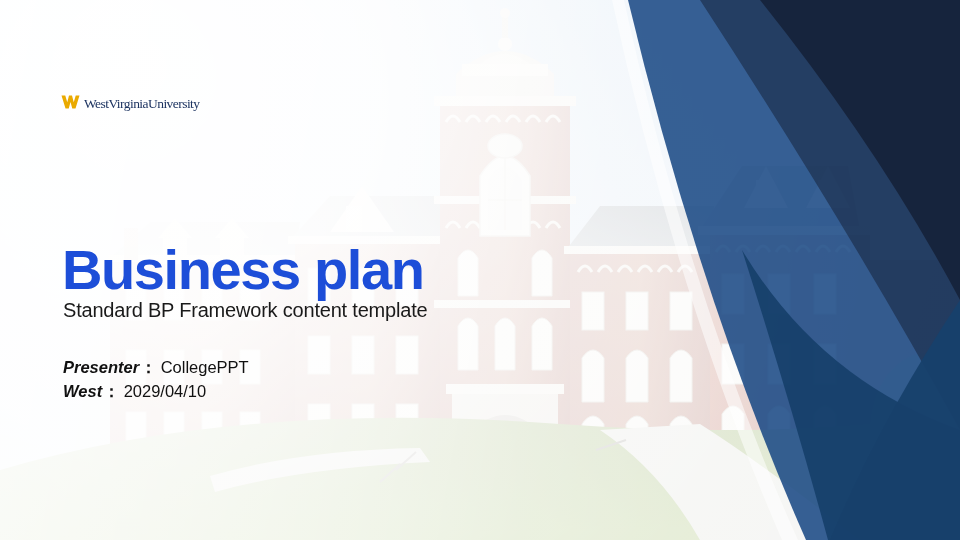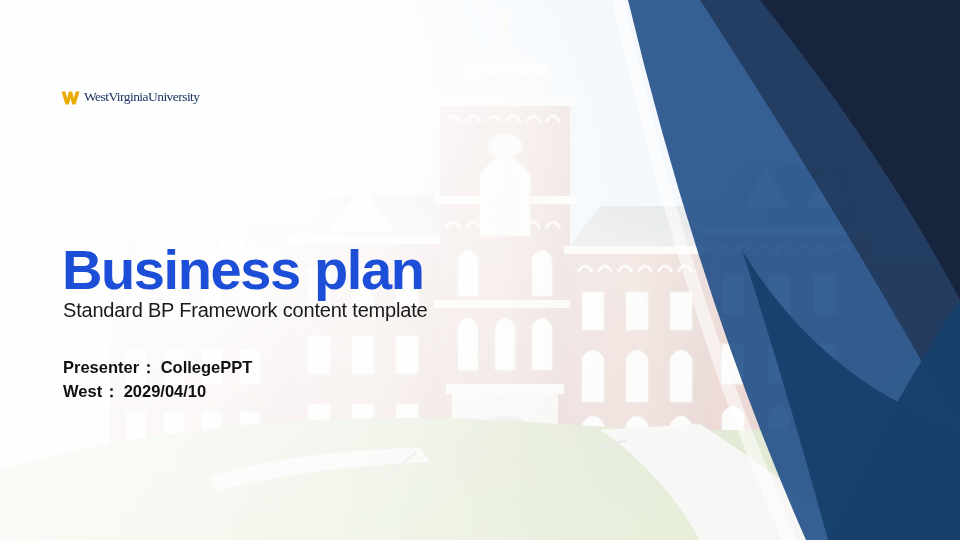--- a/index.html
+++ b/index.html
@@ -57,21 +57,21 @@
     position: absolute;
     inset: 0;
     z-index: 5;
   }
 
   .logo {
     position: absolute;
     left: 61px;
     top: 90px;
     display: flex;
-    align-items: flex-start;
+    align-items: flex-end;
     gap: 4px;
     height: 20px;
   }
   .logo-mark { width: 19px; height: 16px; display: block; flex: none; }
   .logo-text {
     font-family: "Liberation Serif", serif;
     font-size: 13.5px;
     letter-spacing: -0.55px;
     color: #1d3461;
     white-space: nowrap;
@@ -109,23 +109,23 @@
     line-height: 1.45;
   }
   .meta-row {
     display: flex;
     align-items: baseline;
     font-size: 16.5px;
     color: #111111;
     white-space: nowrap;
     height: 24px;
   }
-  .meta-label { font-weight: bold; }
+  .meta-label { font-weight: bold; font-style: italic; }
   .meta-sep { font-weight: bold; padding: 0 1px; }
-  .meta-value { font-weight: 700; margin-left: 3px; }
+  .meta-value { font-weight: 400; margin-left: 3px; }
 
   .footer {
     position: absolute;
     left: 61px;
     top: 510px;
     font-size: 8.5px;
     letter-spacing: 1.15px;
     color: #6d6d6d;
     white-space: nowrap;
   }

